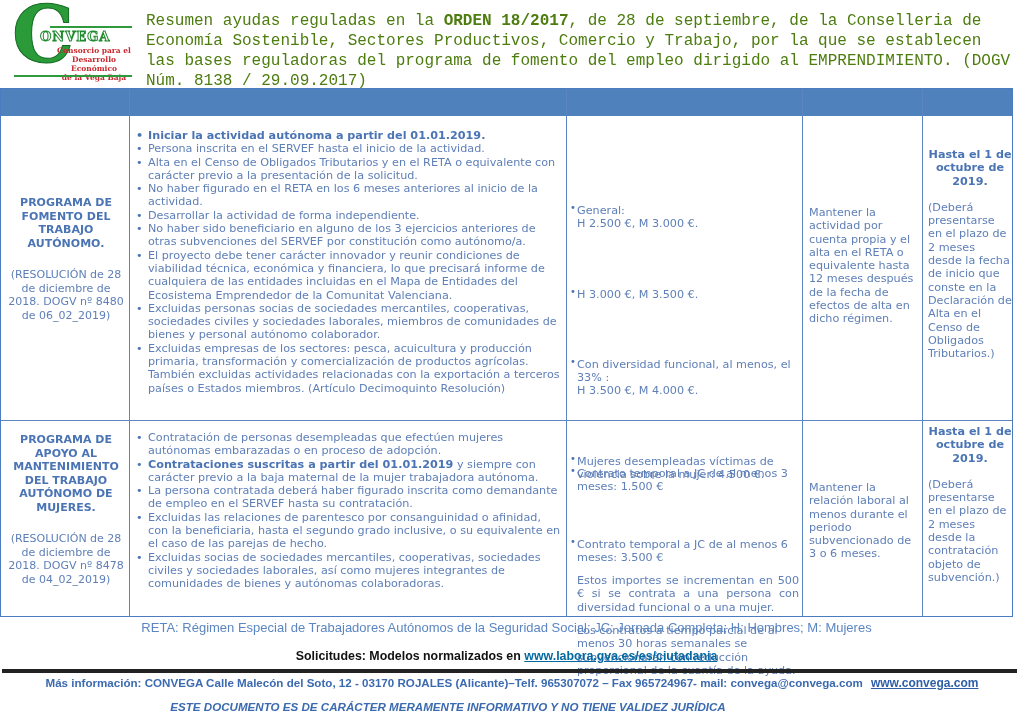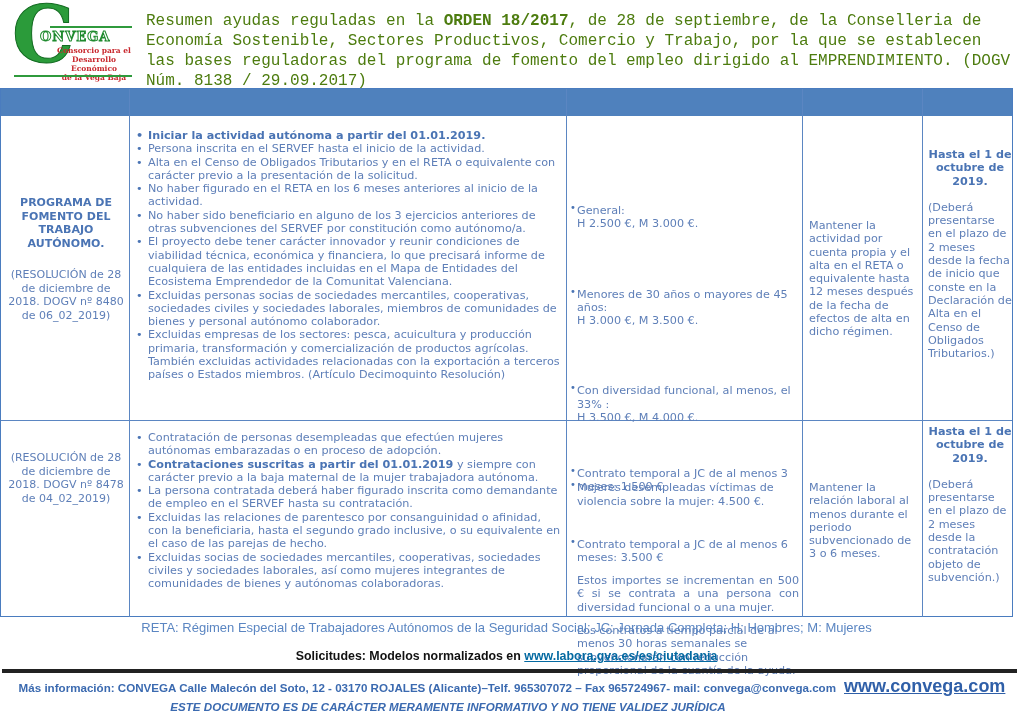--- a/index.html
+++ b/index.html
@@ -37,21 +37,21 @@
   .just { text-align: justify; }
 
   .deadline-title { font-weight: bold; color: #4a74b4; text-align: center; }
   .deadline-note { margin-top: 13px; }
 
   .legend { position: absolute; left: 0; top: 620px; width: 1013px; text-align: center; font-family: "Liberation Sans", sans-serif; font-size: 13px; color: #5b86c2; }
   .requests { position: absolute; left: 0; top: 649px; width: 1013px; text-align: center; font-family: "Liberation Sans", sans-serif; font-size: 12.4px; font-weight: bold; color: #111111; }
   .requests a { color: #0369a1; text-decoration: underline; font-weight: bold; }
   .thick-rule { position: absolute; left: 2px; top: 669px; width: 1015px; height: 4px; background: #222222; }
   .contact { position: absolute; left: 0; top: 676px; width: 1024px; text-align: center; font-family: "Liberation Sans", sans-serif; font-size: 11.6px; font-weight: bold; color: #3b6ab0; }
-  .contact a { color: #2f5fa8; text-decoration: underline; margin-left: 8px; font-size: 18px; }
+  .contact a { color: #2f5fa8; text-decoration: underline; margin-left: 8px; font-size: 12px; }
   .disclaimer { position: absolute; left: 0; top: 700px; width: 896px; text-align: center; font-family: "Liberation Sans", sans-serif; font-size: 11.6px; font-style: italic; font-weight: bold; color: #3b6ab0; }
 </style>
 </head>
 <body>
 
 <div class="logo">
   <div class="big-c">C</div>
   <div class="rule-top"></div>
   <div class="brand">ONVEGA</div>
   <div class="tagline">
@@ -77,55 +77,56 @@
   <div class="cell" style="left:6px;top:107px;width:118px">
     <div class="prog-title">PROGRAMA DE FOMENTO DEL TRABAJO AUTÓNOMO.</div>
     <div class="prog-res">(RESOLUCIÓN de 28 de diciembre de 2018. DOGV nº 8480 de 06_02_2019)</div>
   </div>
   <div class="cell" style="left:134px;top:40px;width:428px">
     <ul class="req" id="req0">
         <li class="strong">Iniciar la actividad autónoma a partir del  01.01.2019.</li>
         <li>Persona inscrita en el SERVEF hasta el inicio de la actividad.</li>
         <li>Alta en el Censo de Obligados Tributarios y en el RETA o equivalente con carácter previo a la presentación de la solicitud.</li>
         <li>No haber figurado en el RETA en los 6 meses anteriores al inicio de la actividad.</li>
+        <li>Desarrollar la actividad de forma independiente.</li>
         <li>No haber sido beneficiario en alguno de los 3 ejercicios anteriores de otras subvenciones del SERVEF por constitución como autónomo/a.</li>
         <li>El proyecto debe tener carácter innovador y reunir condiciones de viabilidad técnica, económica y financiera, lo que precisará informe de cualquiera de las entidades incluidas en el Mapa de Entidades del Ecosistema Emprendedor de la Comunitat Valenciana.</li>
         <li>Excluidas personas socias de sociedades mercantiles, cooperativas, sociedades civiles y sociedades laborales, miembros de comunidades de bienes y personal autónomo colaborador.</li>
         <li>Excluidas empresas de los sectores: pesca, acuicultura y producción primaria, transformación y comercialización de productos agrícolas. También excluidas actividades relacionadas con la exportación a terceros países o Estados miembros.  (Artículo Decimoquinto Resolución)</li>
       </ul>
   </div>
   <div class="cell" style="left:570px;top:71px;width:226px" id="amt0">
       <div class="amt-item">
         <div>General:</div>
         <div>H 2.500 €, M 3.000 €.</div>
       </div>
       <div class="amt-gap"></div>
       <div class="amt-item">
-        <div>Menores de 30 años o mayores de 45 años:</div>
         <div>H 3.000 €, M 3.500 €.</div>
       </div>
       <div class="amt-gap"></div>
       <div class="amt-item">
         <div>Con  diversidad funcional, al menos, el 33% :</div>
         <div>H 3.500 €, M 4.000 €.</div>
       </div>
       <div class="amt-gap"></div>
       <div class="amt-item">
         <div>Mujeres desempleadas víctimas de violencia sobre la mujer: 4.500 €.</div>
       </div>
     </div>
-  <div class="cell" style="left:808px;top:130px;width:110px">
+  <div class="cell" style="left:808px;top:117px;width:110px">
     <div>Mantener  la actividad por cuenta propia y el alta en el RETA o equivalente hasta 12 meses después de la fecha de efectos de alta en dicho régimen.</div>
   </div>
   <div class="cell" style="left:927px;top:59px;width:84px">
     <div class="deadline-title">Hasta el 1 de octubre de 2019.</div>
     <div class="deadline-note">(Deberá presentarse en el plazo de 2 meses desde la fecha de inicio que conste en la Declaración de Alta en el Censo de Obligados Tributarios.)</div>
   </div>
 
   <div class="cell" style="left:6px;top:344px;width:118px">
+    <div class="prog-title">PROGRAMA DE APOYO AL MANTENIMIENTO DEL TRABAJO AUTÓNOMO DE MUJERES.</div>
     <div class="prog-res">(RESOLUCIÓN de 28 de diciembre de 2018. DOGV nº 8478 de 04_02_2019)</div>
   </div>
   <div class="cell" style="left:134px;top:342px;width:428px">
     <ul class="req" id="req1">
         <li>Contratación de personas desempleadas que efectúen mujeres autónomas embarazadas o en proceso de adopción.</li>
         <li><span class="bold">Contrataciones suscritas a partir del  01.01.2019</span><span> y siempre con carácter previo a la baja maternal de la mujer trabajadora autónoma.</span></li>
         <li>La persona contratada deberá haber figurado inscrita como demandante de empleo en el SERVEF hasta su contratación.</li>
         <li>Excluidas las relaciones de parentesco por consanguinidad o afinidad, con la beneficiaria, hasta el segundo grado inclusive, o su equivalente en el caso de las parejas de hecho.</li>
         <li>Excluidas socias de sociedades mercantiles, cooperativas, sociedades civiles y sociedades laborales, así como mujeres integrantes de comunidades de bienes y autónomas colaboradoras.</li>
       </ul>

